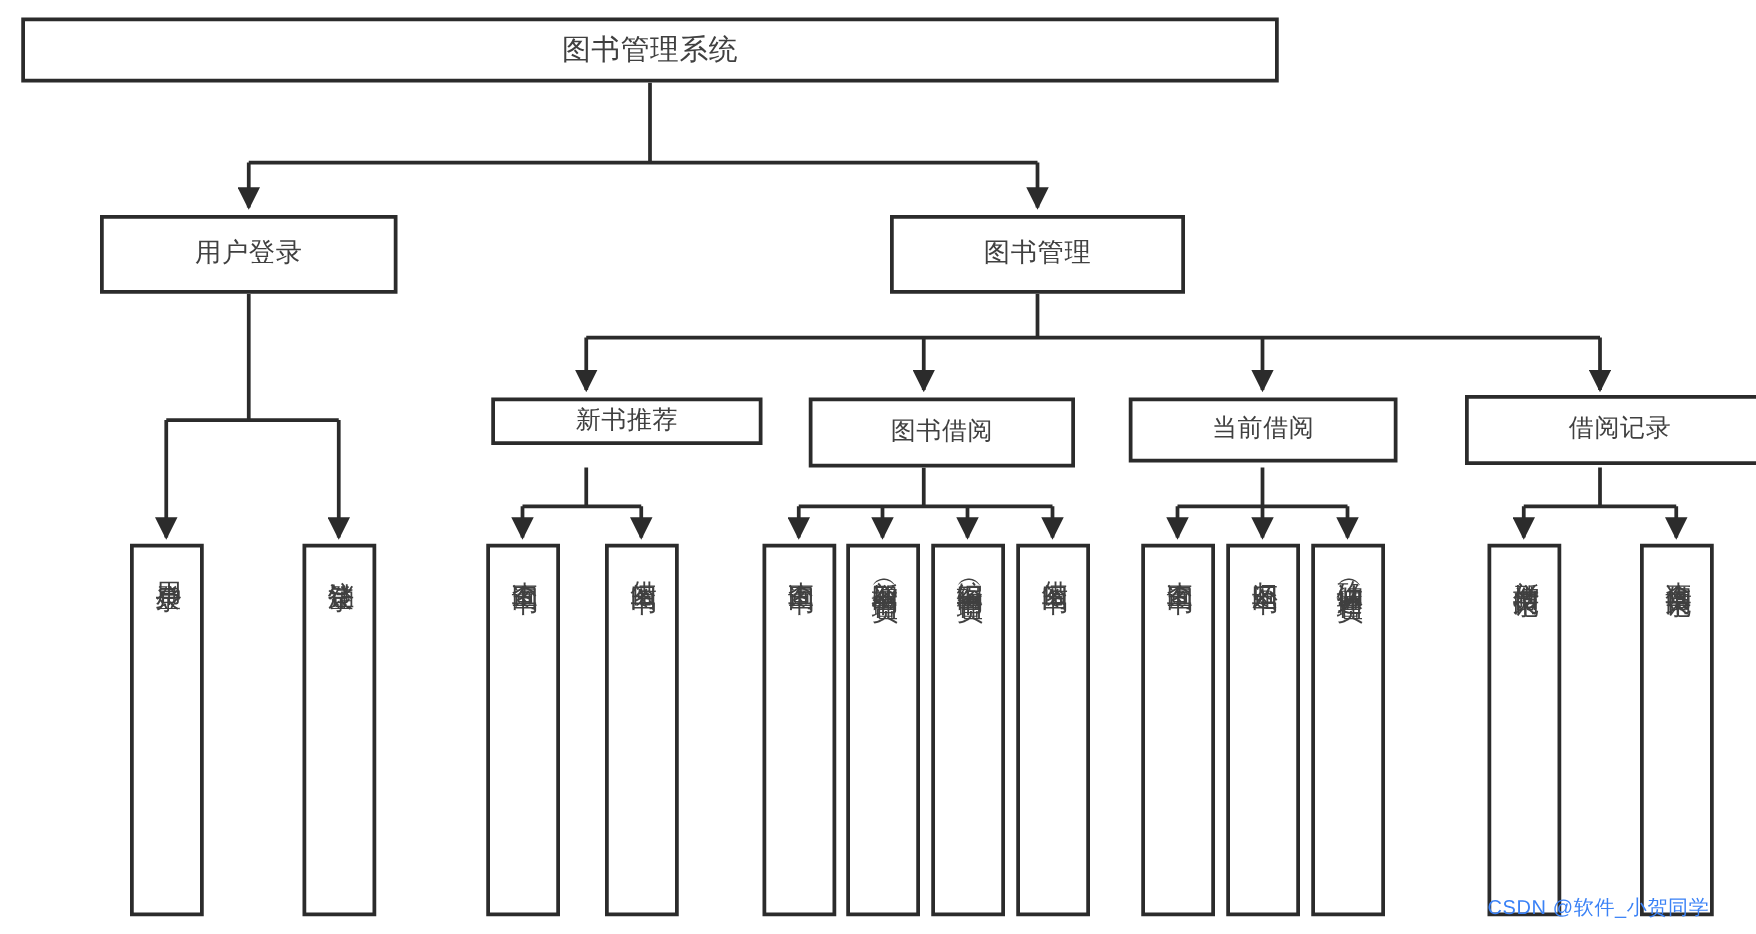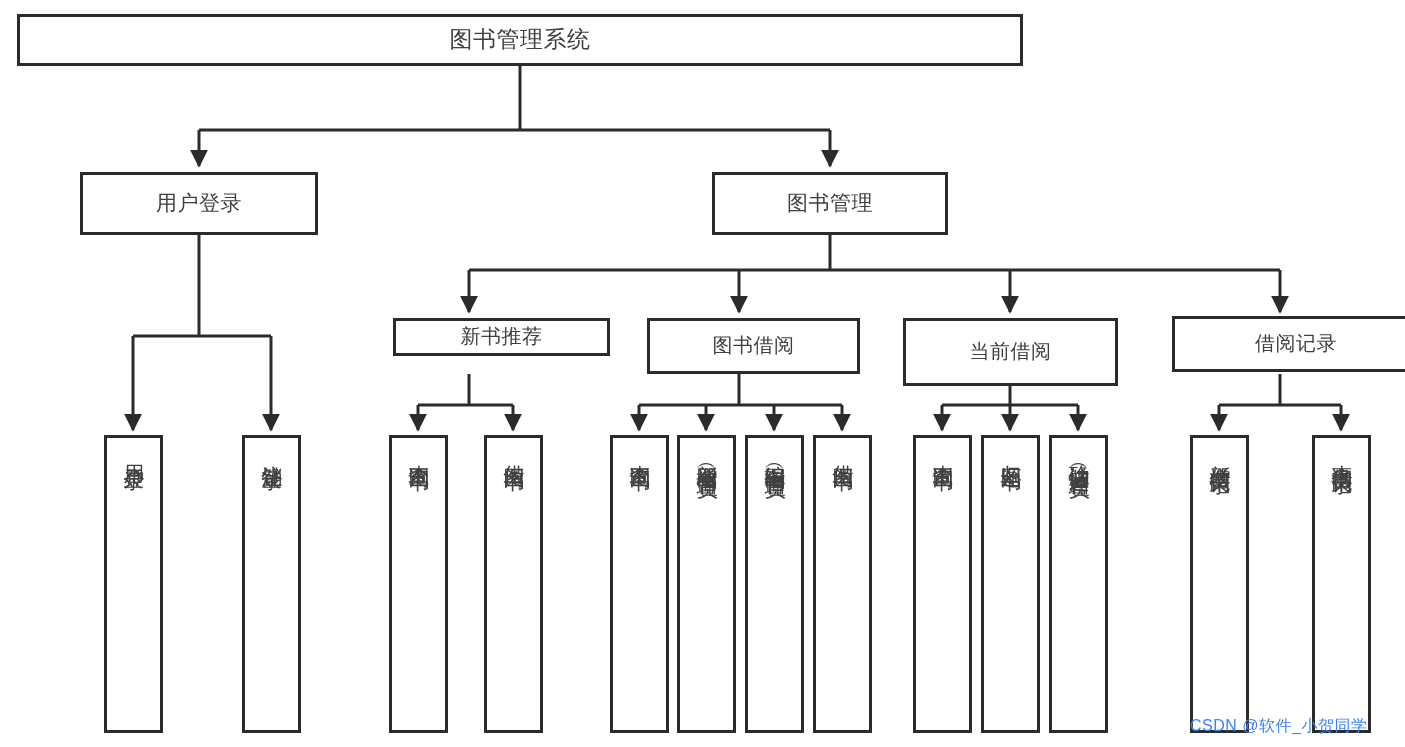--- a/index.html
+++ b/index.html
@@ -142,21 +142,21 @@
   <div class="node h-node tier2" style="left:712px; top:172px; width:236px; height:63px;">
     <span class="node-label">图书管理</span>
   </div>
 
   <div class="node h-node tier3" style="left:377px; top:318px; width:217px; height:38px;margin-left:16px;">
     <span class="node-label">新书推荐</span>
   </div>
   <div class="node h-node tier3" style="left:633px; top:318px; width:213px; height:56px;margin-left:14px;">
     <span class="node-label">图书借阅</span>
   </div>
-  <div class="node h-node tier3" style="left:903px; top:318px; width:215px; height:68px;">
+  <div class="node h-node tier3" style="left:903px; top:318px; width:215px; height:52px;">
     <span class="node-label">当前借阅</span>
   </div>
   <div class="node h-node tier3" style="left:1172px; top:316px; width:248px; height:56px;">
     <span class="node-label">借阅记录</span>
   </div>
 
   <div class="node leaf" style="left:104px; top:435px; width:59px; height:298px;">
     <span class="node-label">用户登录</span>
   </div>
   <div class="node leaf" style="left:242px; top:435px; width:59px; height:298px;">

